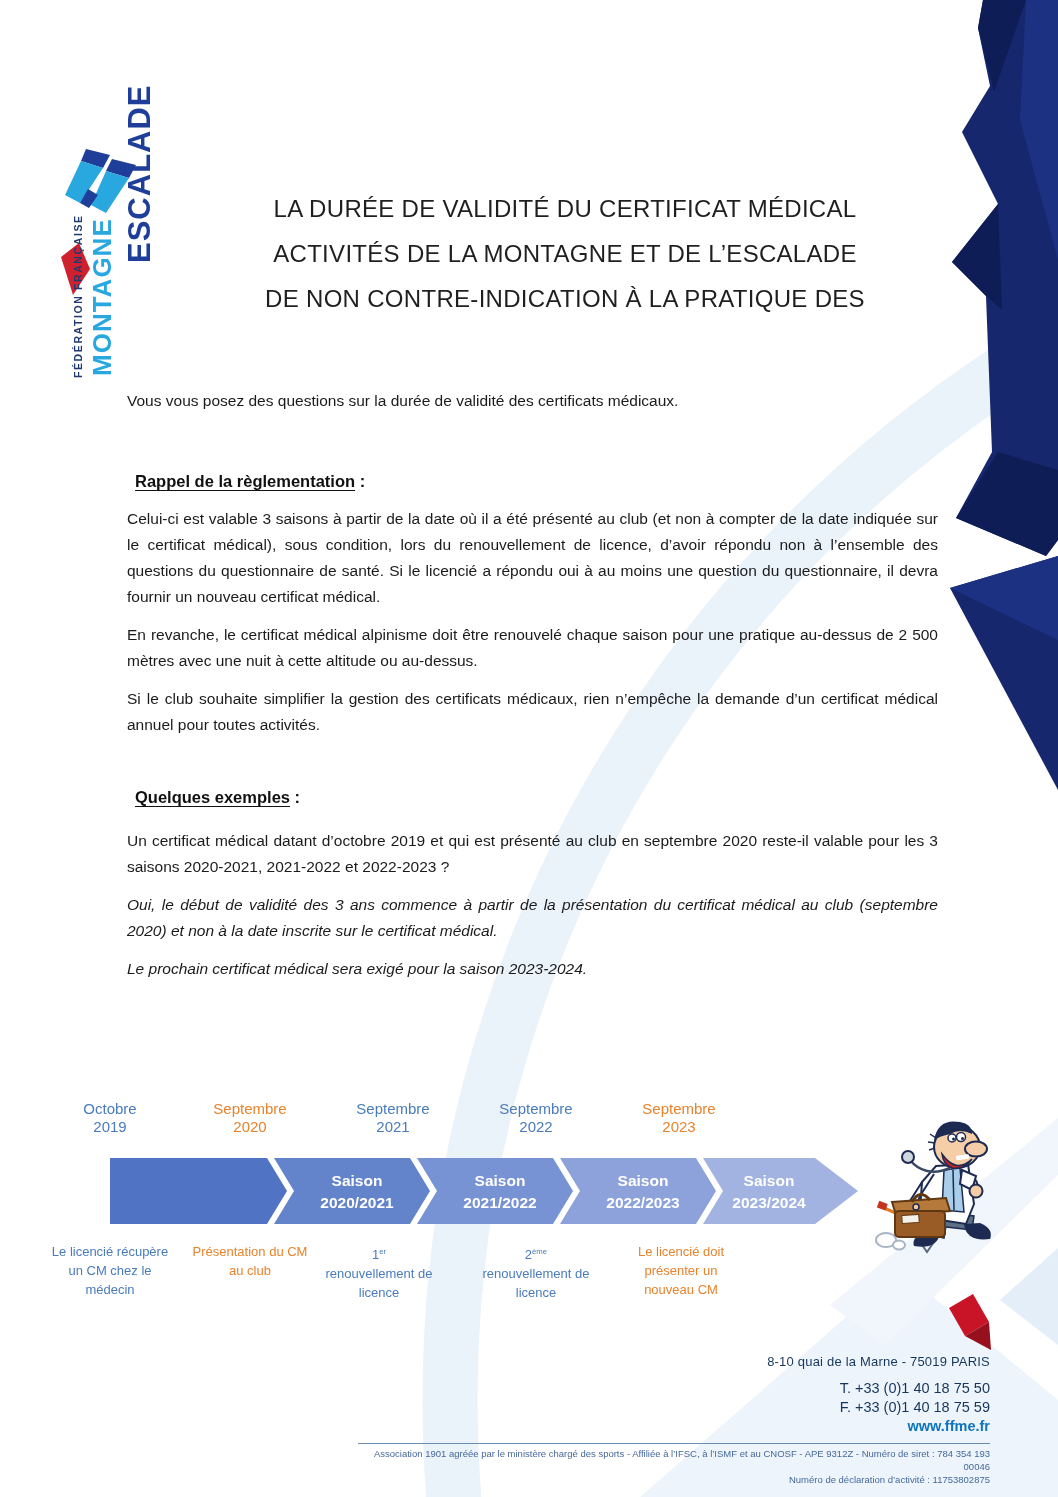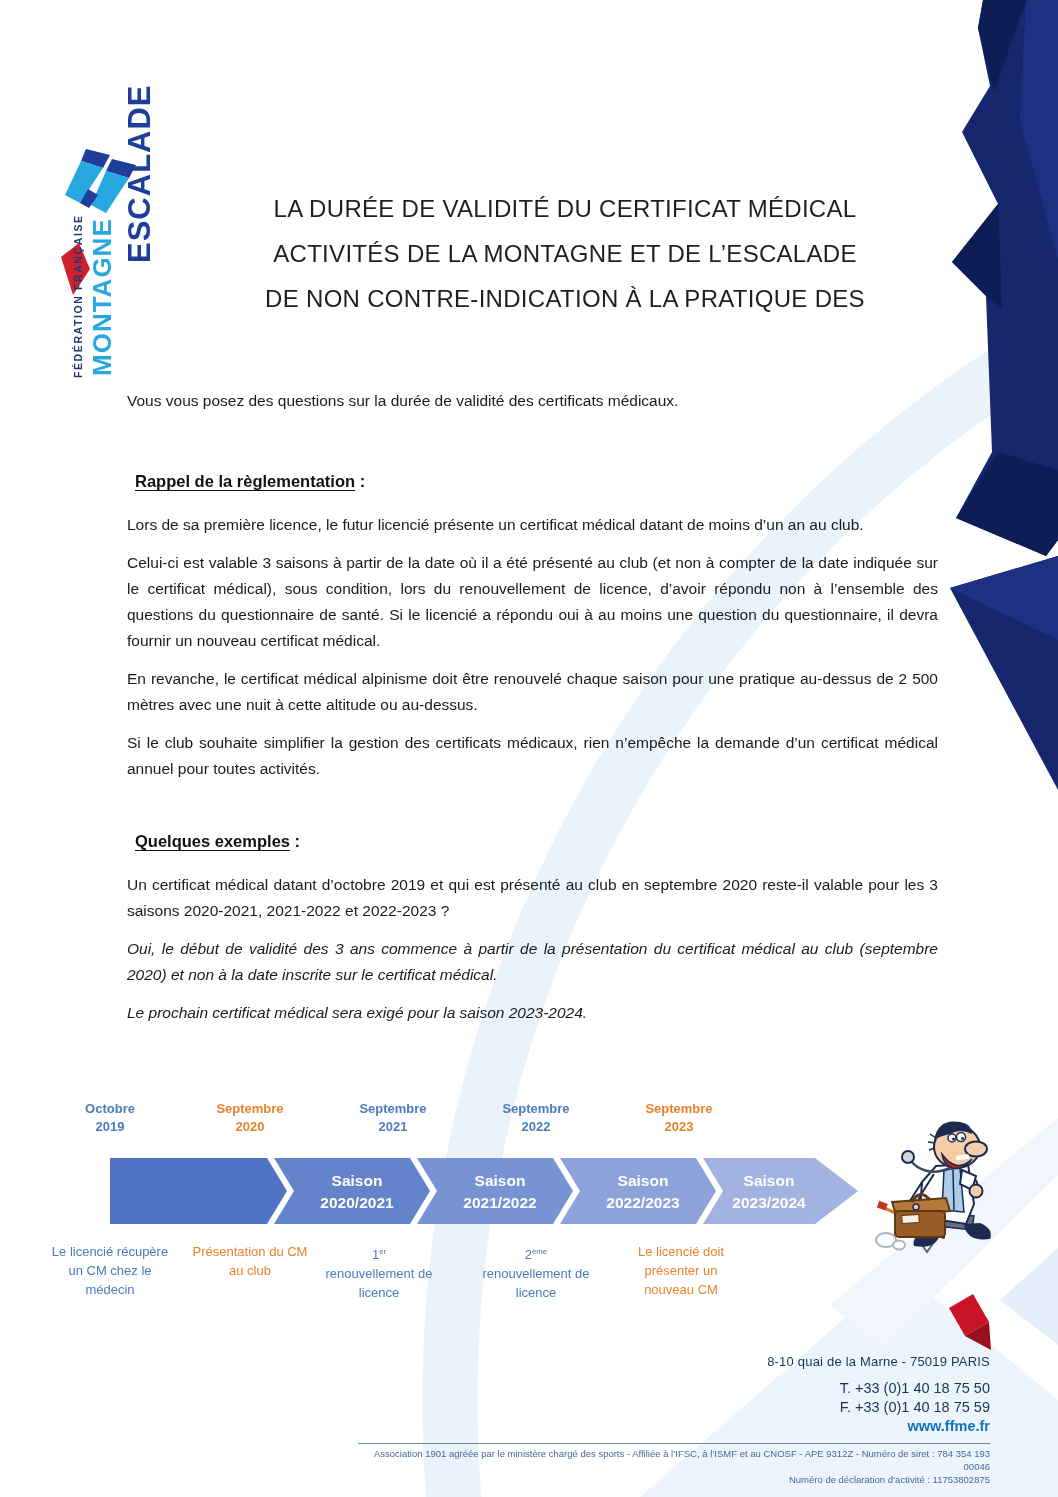--- a/index.html
+++ b/index.html
@@ -51,21 +51,21 @@
   .sec-head{margin:8px;font-size:16.5px;font-weight:bold;color:#111;}
   .sec-head .u{text-decoration:underline;text-underline-offset:3px;}
   #head-reg{margin-top:54px;}
   #head-ex{margin-top:46px;}
   .after-head{margin-top:18px !important;}
   .italic{font-style:italic;}
 
   
   .tl-date{
     position:absolute;width:130px;text-align:center;top:1100px;
-    font-size:13px;font-weight:bold;line-height:18px;z-index:2;
+    font-size:15px;font-weight:normal;line-height:18px;z-index:2;
   }
   .tl-below{
     position:absolute;width:126px;text-align:center;top:1242px;
     font-size:13px;font-weight:normal;line-height:19px;z-index:2;
   }
   .c-blue{color:#4a7cbc;}
   .c-orange{color:#e8832c;}
   .tl-below sup{font-size:.6em;}
   #season-bar{position:absolute;left:0;top:1153px;z-index:2;}
   .season-label{fill:#ffffff;font-size:15.5px;font-weight:600;font-family:"Liberation Sans",sans-serif;}
@@ -119,21 +119,20 @@
     <div>LA DURÉE DE VALIDITÉ DU CERTIFICAT MÉDICAL</div>
     <div>ACTIVITÉS DE LA MONTAGNE ET DE L’ESCALADE</div>
     <div>DE NON CONTRE-INDICATION À LA PRATIQUE DES</div>
   </div>
 
   <div class="body-copy">
     <p>Vous vous posez des questions sur la durée de validité des certificats médicaux.</p>
 
     <h3 class="sec-head" id="head-reg"><span class="u">Rappel de la règlementation</span><span> :</span></h3>
 
-    <p class="after-head">Lors de sa première licence, le futur licencié présente un certificat médical datant de moins d’un an au club.</p>
     <p class="p-gap">Celui-ci est valable 3 saisons à partir de la date où il a été présenté au club (et non à compter de la date indiquée sur le certificat médical), sous condition, lors du renouvellement de licence, d’avoir répondu non à l’ensemble des questions du questionnaire de santé. Si le licencié a répondu oui à au moins une question du questionnaire, il devra fournir un nouveau certificat médical.</p>
     <p class="p-gap">En revanche, le certificat médical alpinisme doit être renouvelé chaque saison pour une pratique au-dessus de 2 500 mètres avec une nuit à cette altitude ou au-dessus.</p>
     <p class="p-gap">Si le club souhaite simplifier la gestion des certificats médicaux, rien n’empêche la demande d’un certificat médical annuel pour toutes activités.</p>
 
     <h3 class="sec-head" id="head-ex"><span class="u">Quelques exemples</span><span> :</span></h3>
 
     <p class="after-head">Un certificat médical datant d’octobre 2019 et qui est présenté au club en septembre 2020 reste-il valable pour les 3 saisons 2020-2021, 2021-2022 et 2022-2023 ?</p>
     <p class="p-gap italic">Oui, le début de validité des 3 ans commence à partir de la présentation du certificat médical au club (septembre 2020) et non à la date inscrite sur le certificat médical.</p>
     <p class="p-gap italic">Le prochain certificat médical sera exigé pour la saison 2023-2024.</p>
   </div>

